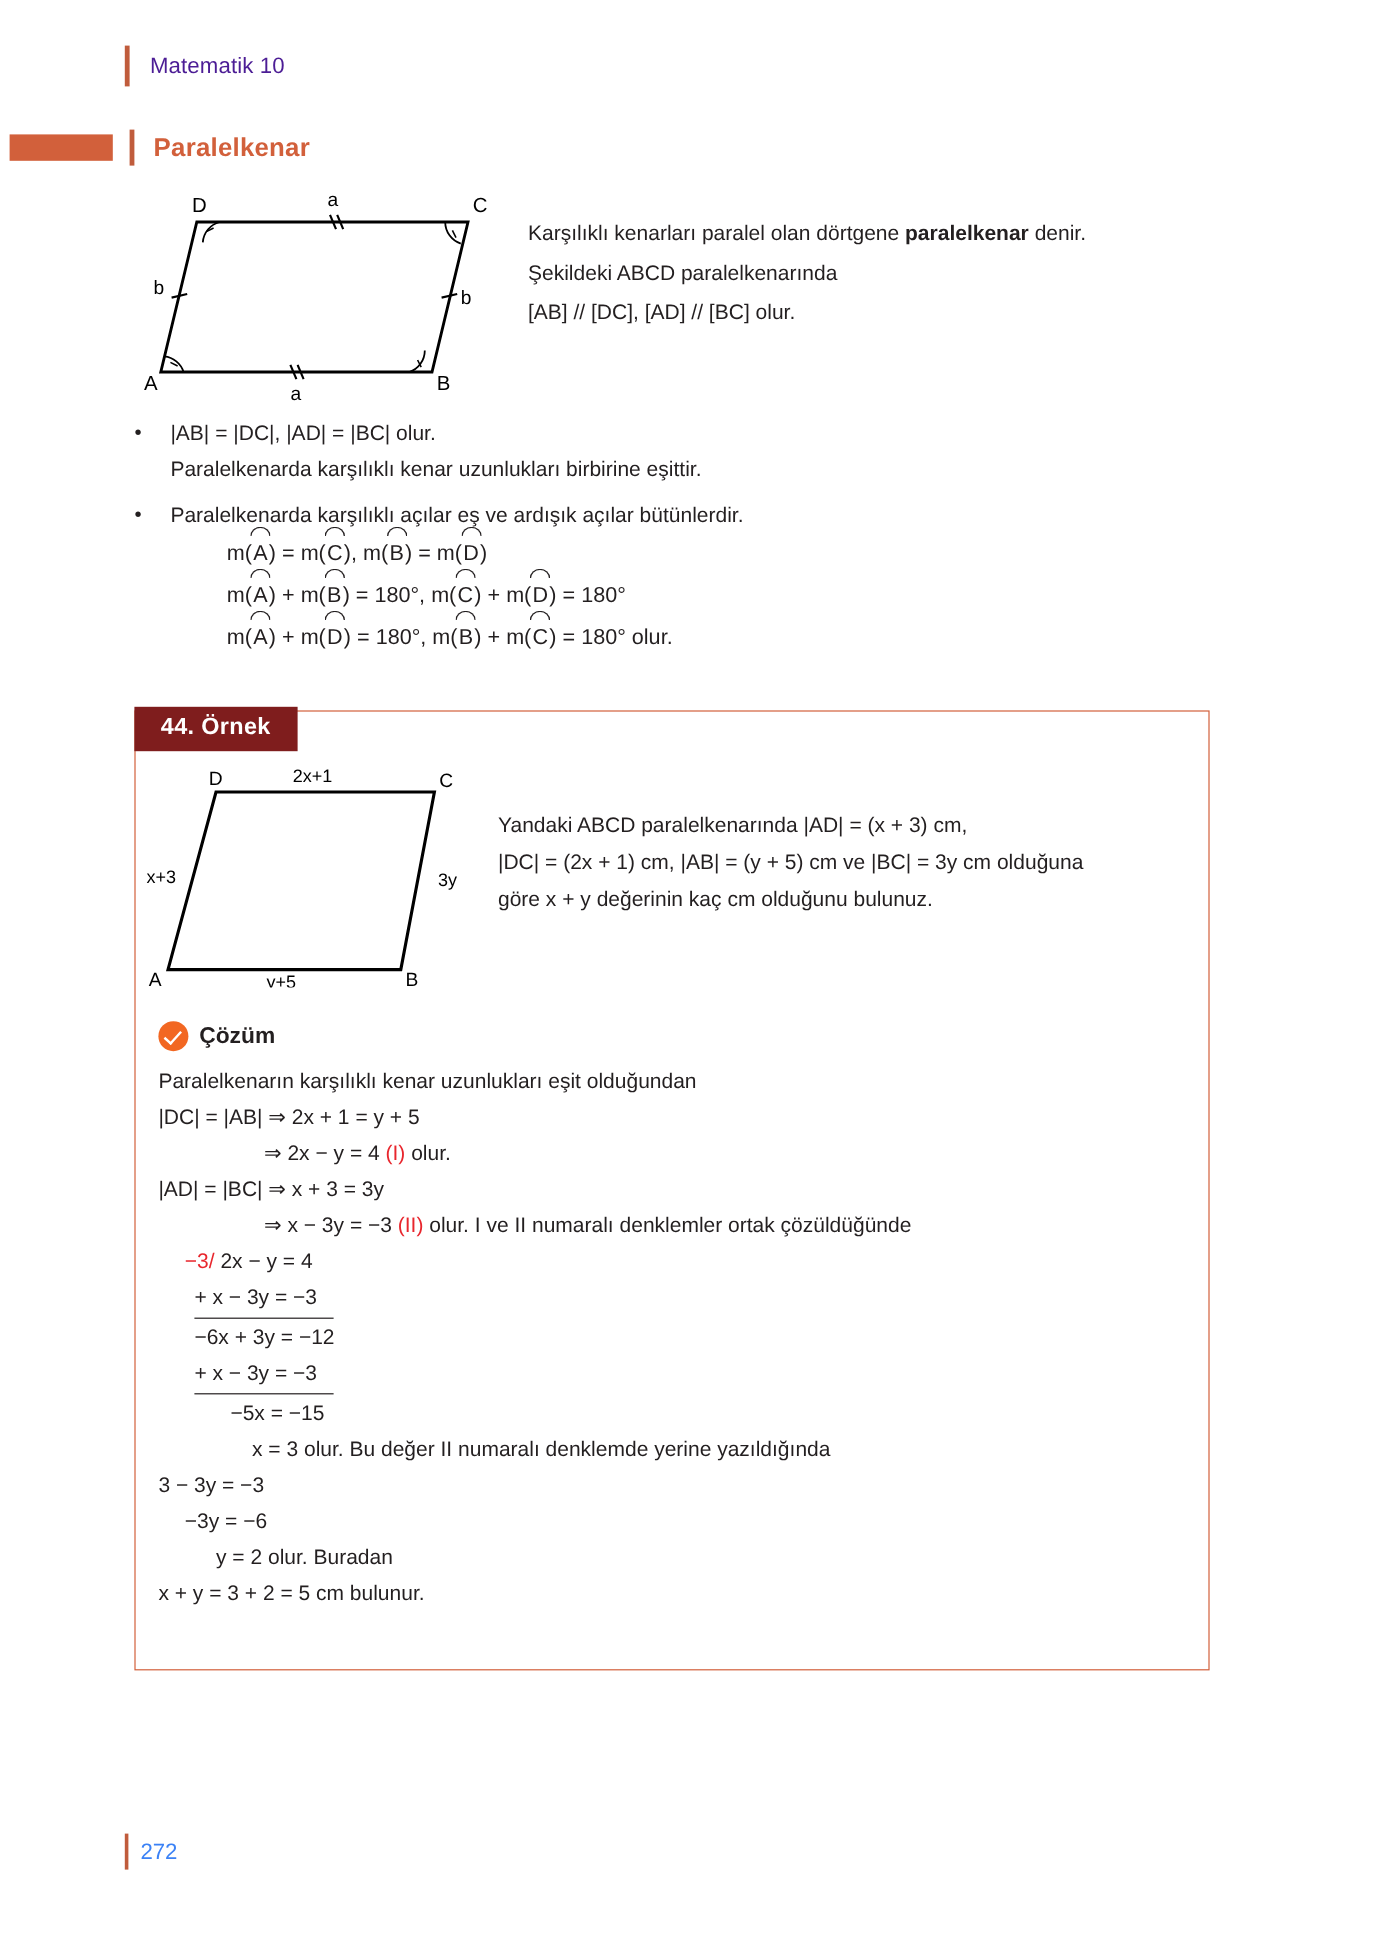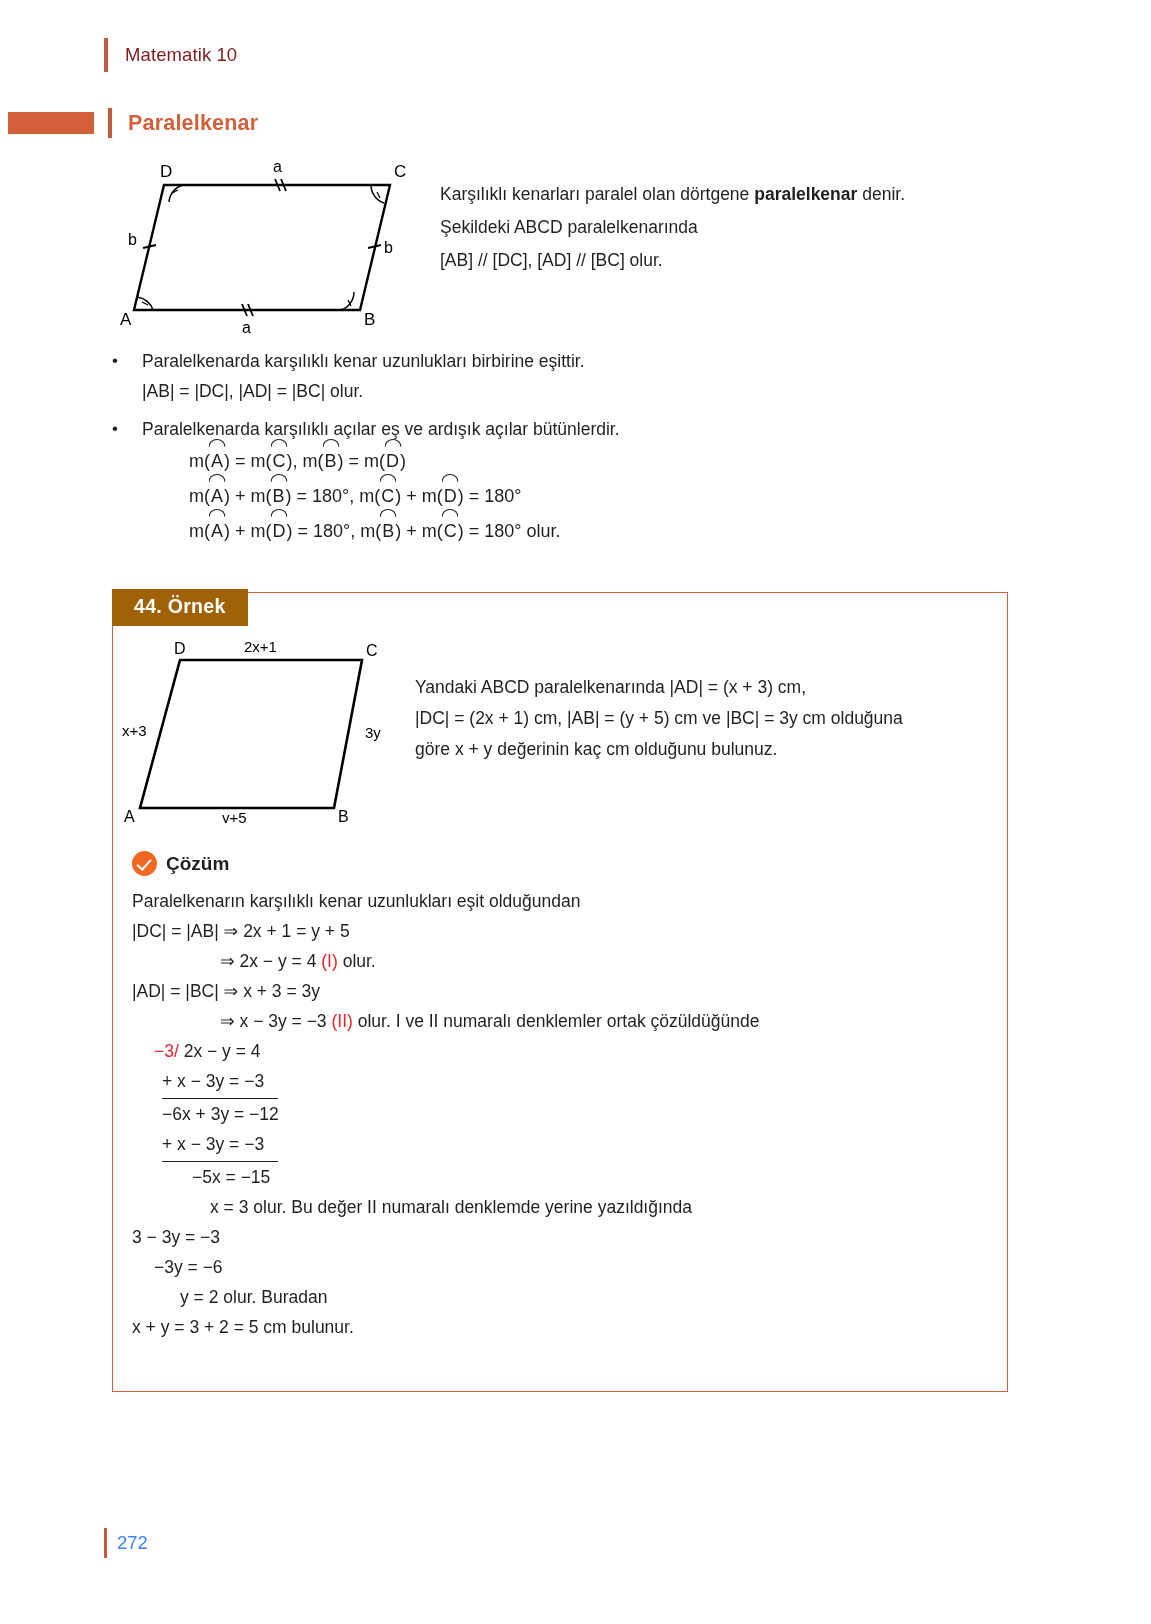--- a/index.html
+++ b/index.html
@@ -26,21 +26,21 @@
     height: 34px;
   }
   .running-head .bar {
     width: 4px;
     height: 34px;
     background: #c05c3c;
     margin-right: 17px;
   }
   .running-head .label {
     font-size: 18.5px;
-    color: #7f1d1d;
+    color: #4c1d95;
     letter-spacing: .1px;
   }
 
   
   .section-title-row {
     position: absolute;
     left: 8px;
     top: 108px;
     display: flex;
     align-items: center;
@@ -135,21 +135,21 @@
     top: 592px;
     width: 896px;
     height: 800px;
     border: 1.3px solid #d2603b;
     box-sizing: border-box;
   }
   .example-tag {
     position: absolute;
     left: 112px;
     top: 589px;
-    background: #a16207;
+    background: #7f1d1d;
     color: #ffffff;
     font-size: 19.5px;
     font-weight: bold;
     padding: 6px 22px 8px 22px;
     letter-spacing: .3px;
   }
 
   .fig-ex {
     position: absolute;
     left: 122px;
@@ -299,22 +299,22 @@
   <div><span>Karşılıklı kenarları paralel olan dörtgene </span><b>paralelkenar</b><span> denir.</span></div>
   <div>Şekildeki ABCD paralelkenarında</div>
   <div>[AB] // [DC], [AD] // [BC] olur.</div>
 </div>
 
 <div class="bullets">
 
   <div class="bullet-row">
     <div class="bullet-dot">•</div>
     <div class="bullet-body">
+      <div class="line">|AB| = |DC|, |AD| = |BC| olur.</div>
       <div class="line">Paralelkenarda karşılıklı kenar uzunlukları birbirine eşittir.</div>
-      <div class="line">|AB| = |DC|, |AD| = |BC| olur.</div>
     </div>
   </div>
 
   <div class="bullet-row" style="margin-top:8px;">
     <div class="bullet-dot">•</div>
     <div class="bullet-body">
       <div class="line">Paralelkenarda karşılıklı açılar eş ve ardışık açılar bütünlerdir.</div>
 
       <div class="sub-line">
         m(<span class="hat"><span class="hat-arc"></span>A</span>)&nbsp;=&nbsp;m(<span class="hat"><span class="hat-arc"></span>C</span>),&nbsp;m(<span class="hat"><span class="hat-arc"></span>B</span>)&nbsp;=&nbsp;m(<span class="hat"><span class="hat-arc"></span>D</span>)

